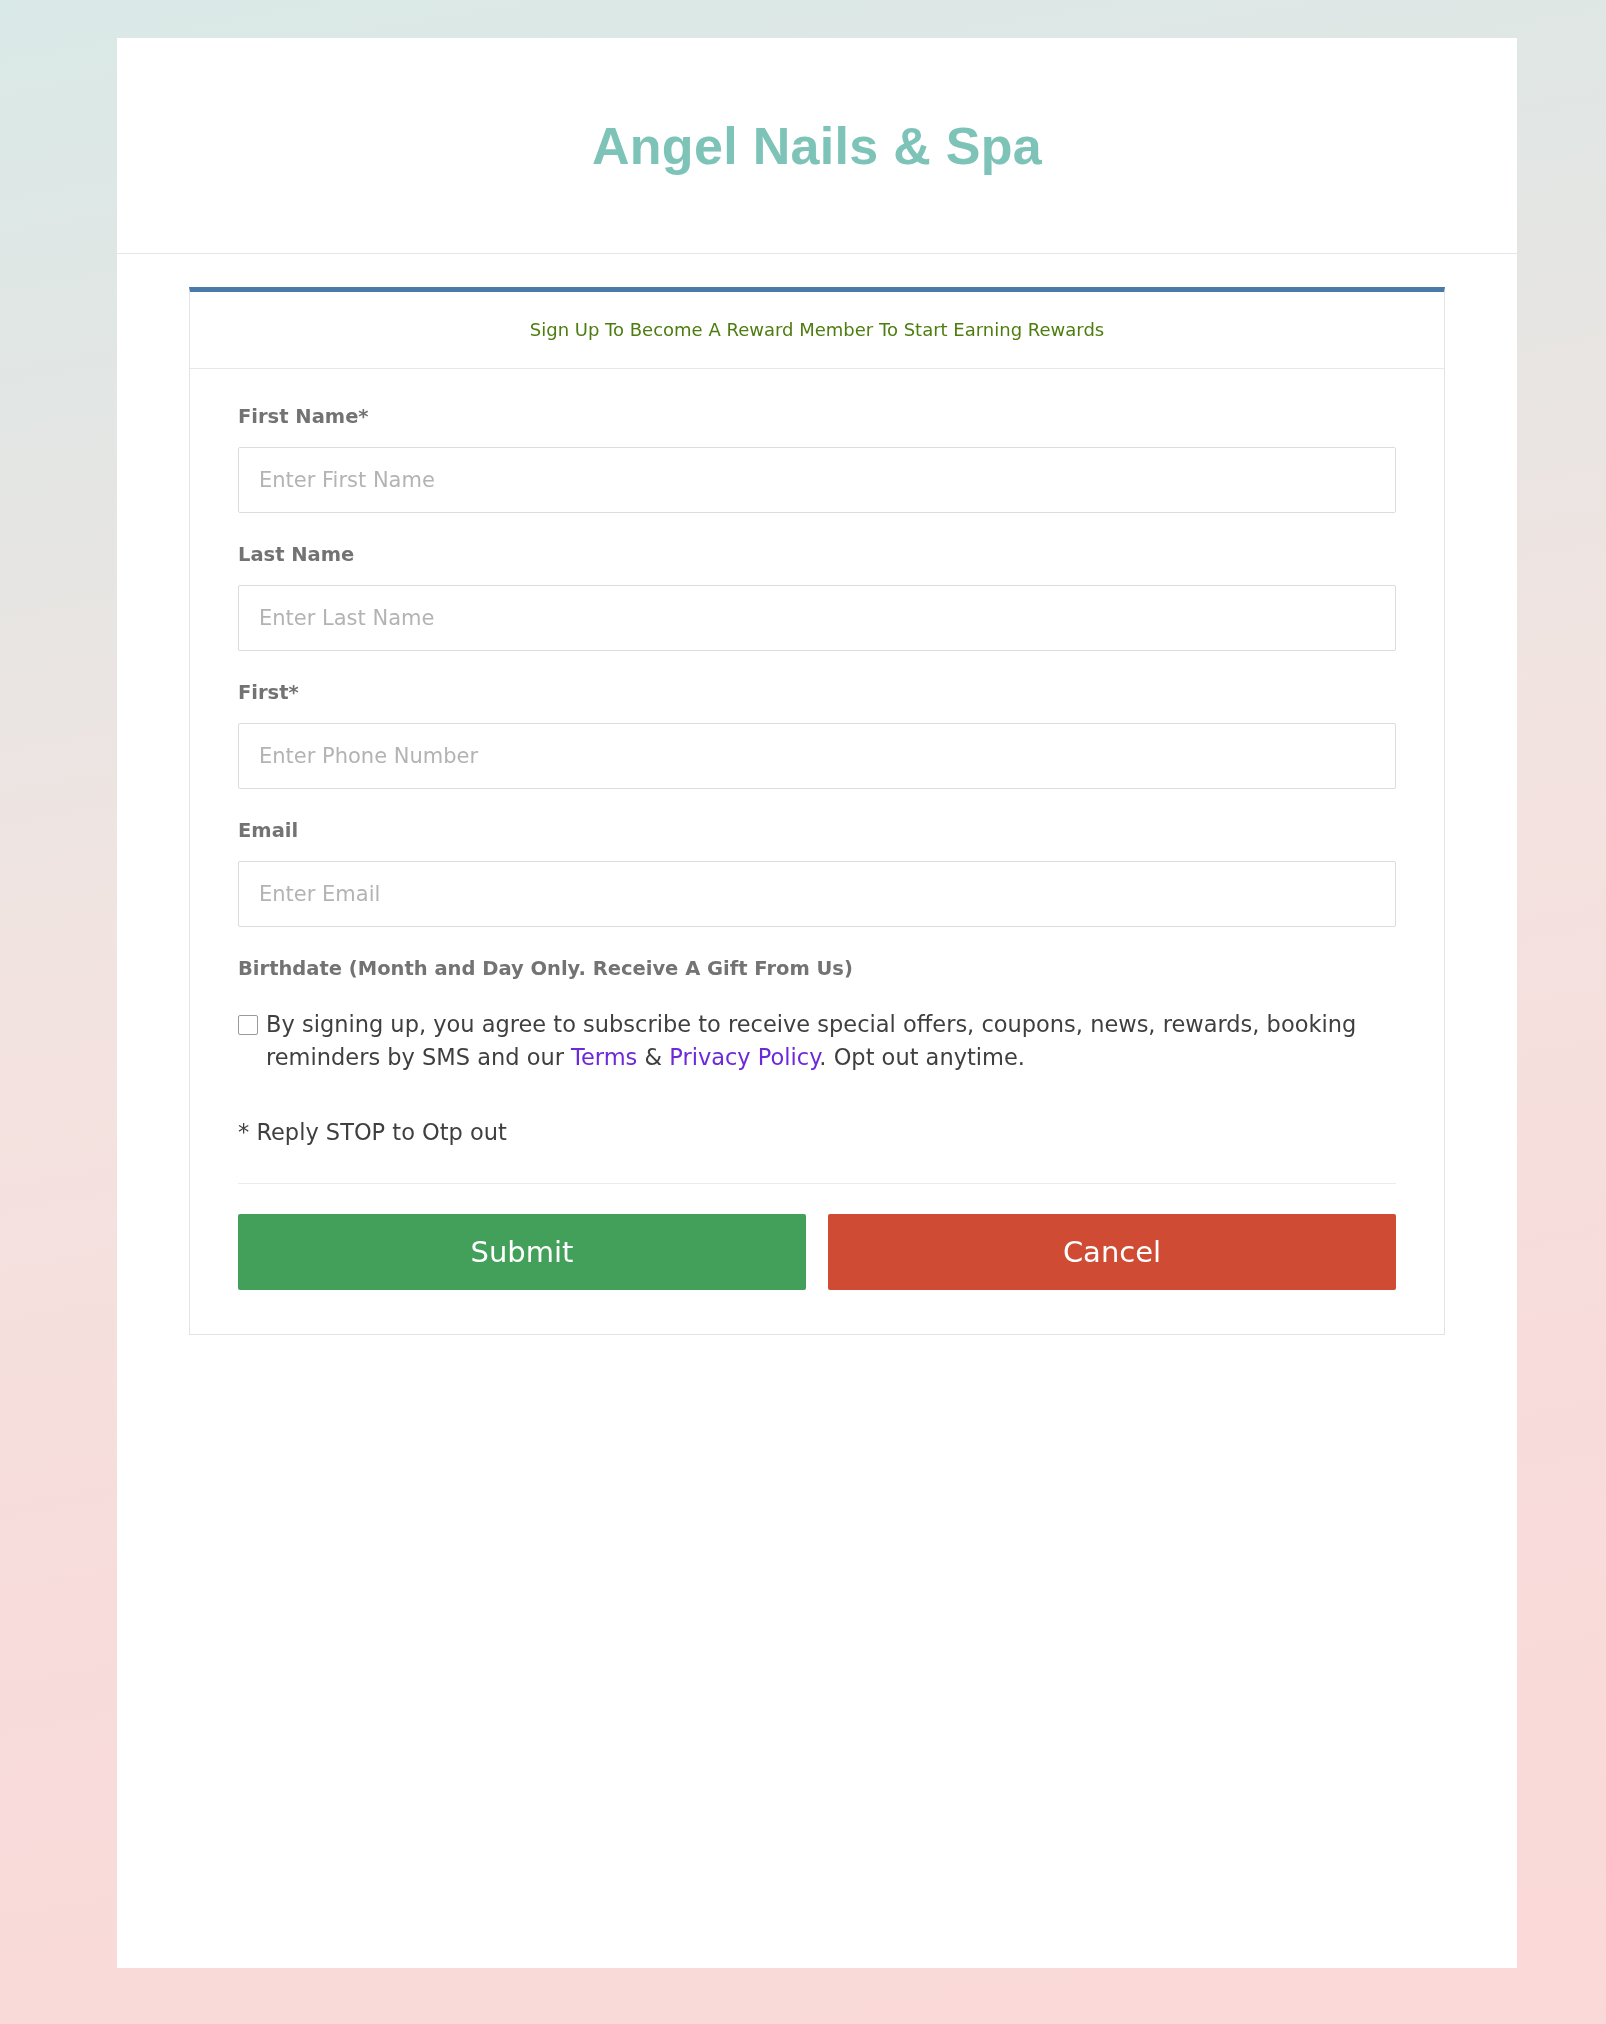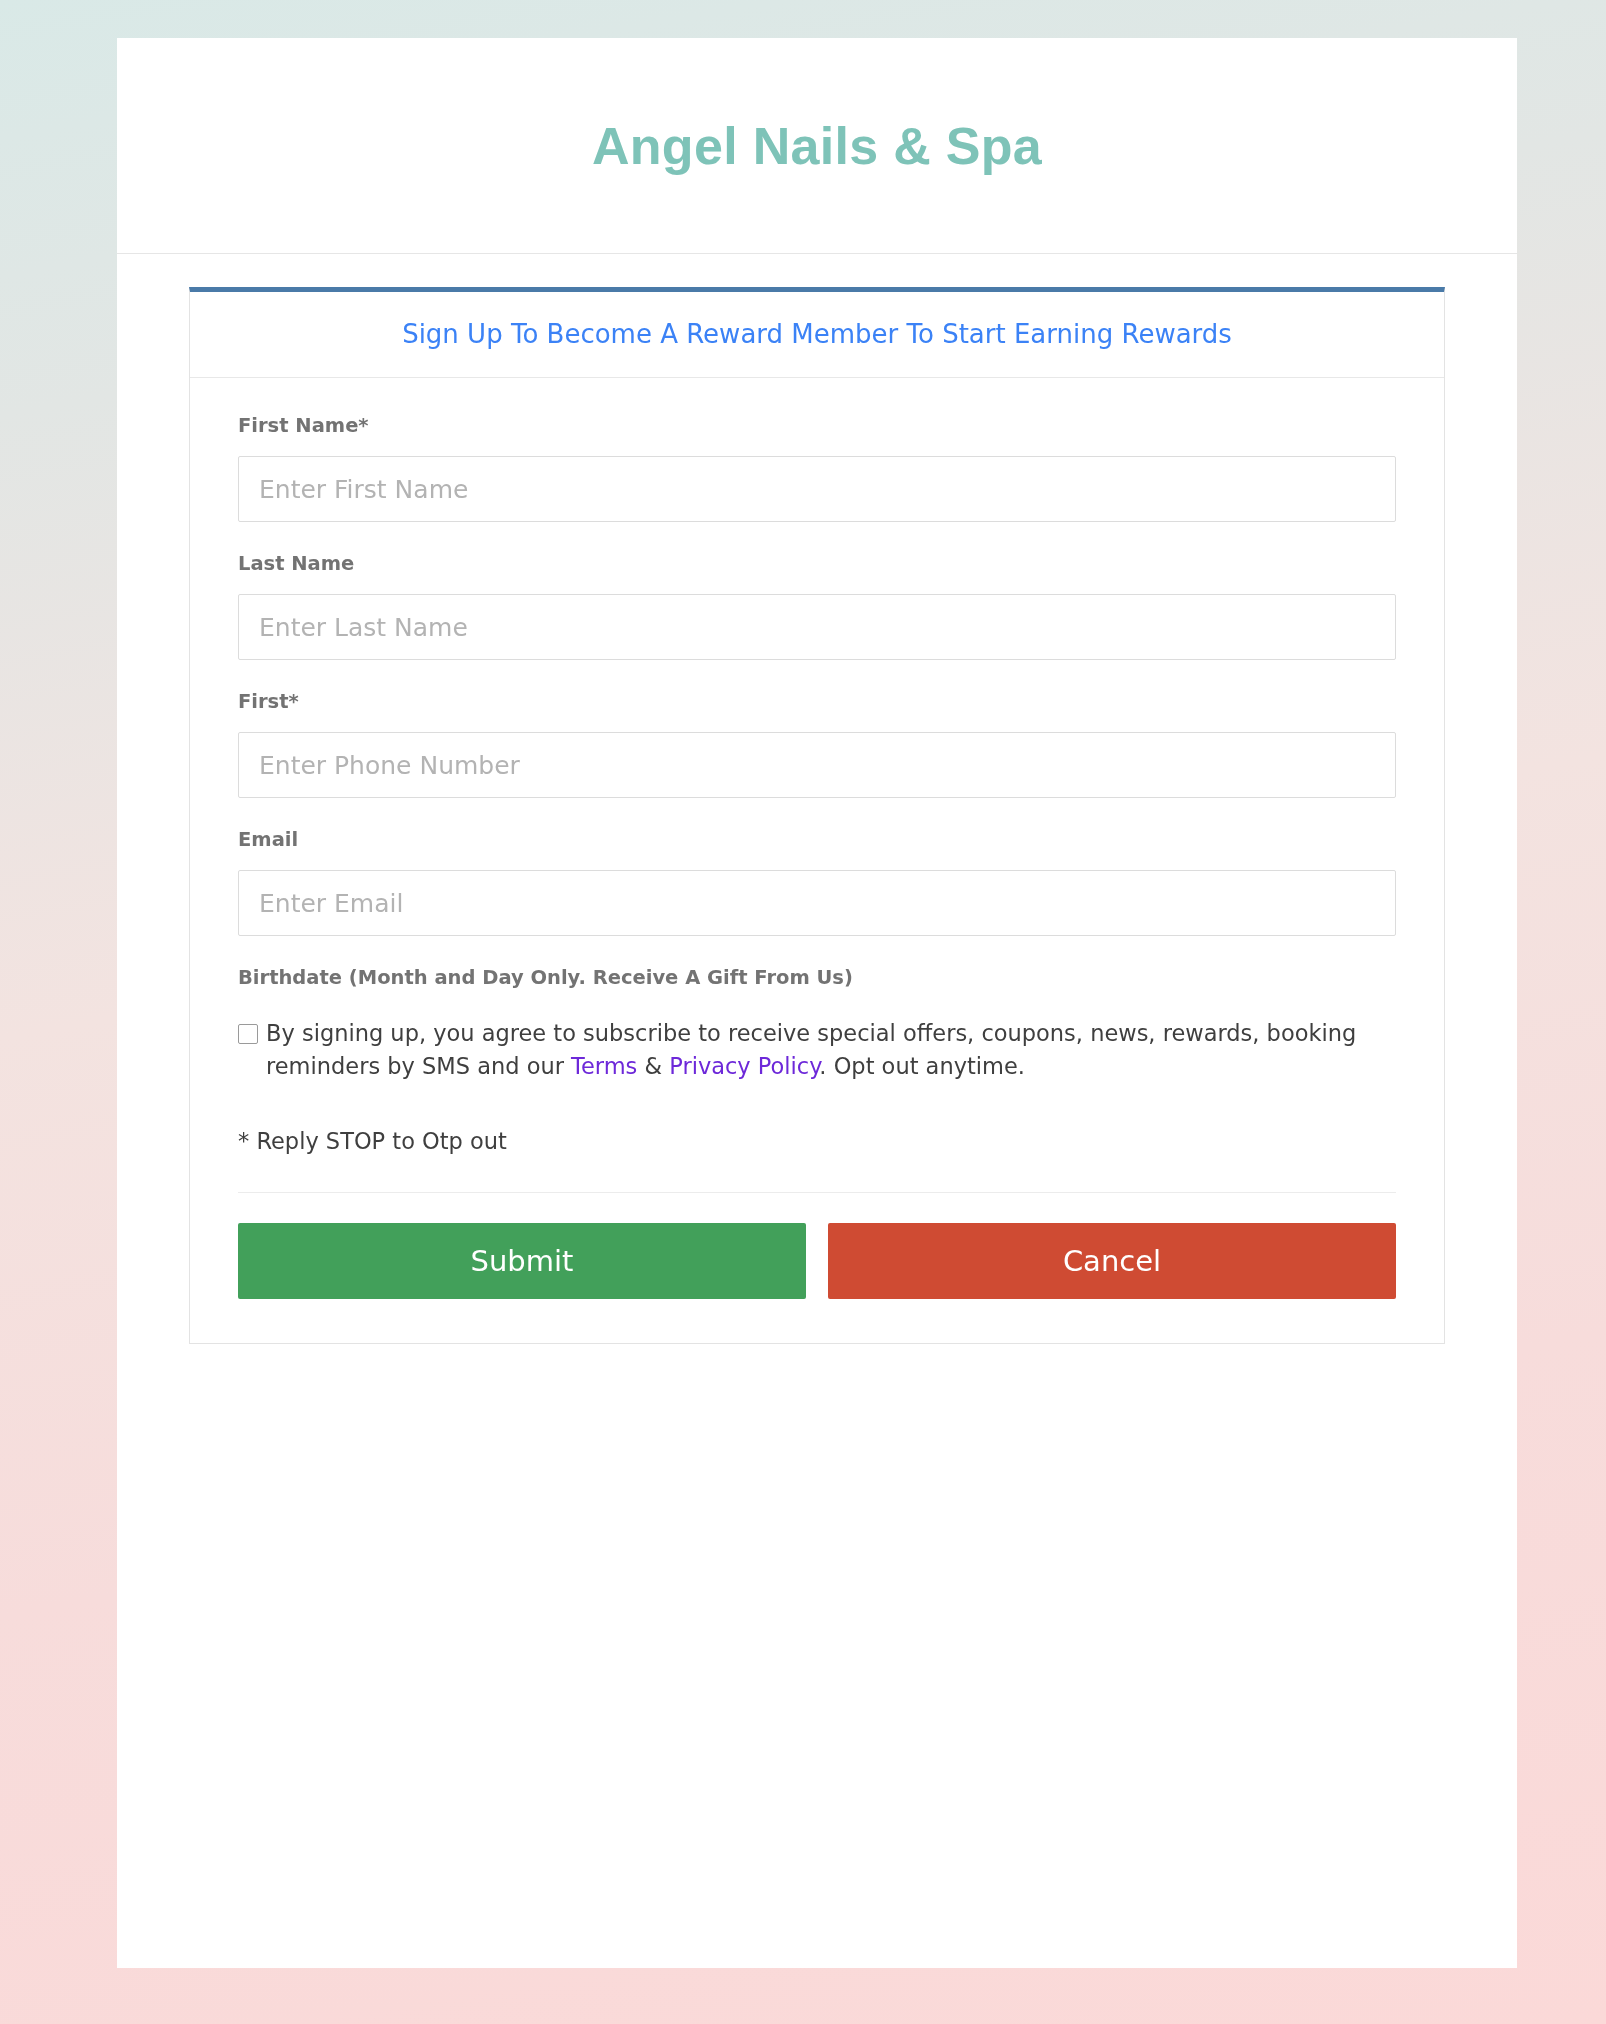--- a/index.html
+++ b/index.html
@@ -60,22 +60,22 @@
     box-sizing: border-box;
   }
 
   .card-head {
     border-bottom: 1px solid #e8e8e8;
     padding: 27px 10px 28px 10px;
     text-align: center;
   }
 
   .card-head-text {
-    font-size: 26px;
-    color: #3b82f6;
+    font-size: 18px;
+    color: #4d7c0f;
     font-family: "DejaVu Sans", sans-serif;
   }
 
   .card-body {
     padding: 36px 48px 0 48px;
   }
 
   .field {
     margin-bottom: 30px;
   }
@@ -90,21 +90,21 @@
   }
 
   .field-input {
     display: block;
     width: 100%;
     box-sizing: border-box;
     height: 66px;
     border: 1px solid #dcdcdc;
     border-radius: 2px;
     padding: 0 20px;
-    font-size: 25px;
+    font-size: 21px;
     color: #555;
     font-family: "DejaVu Sans", sans-serif;
     outline: none;
     background: #fff;
   }
   .field-input::placeholder {
     color: #b3b3b3;
   }
 
   .field-birthdate { margin-bottom: 24px; }

